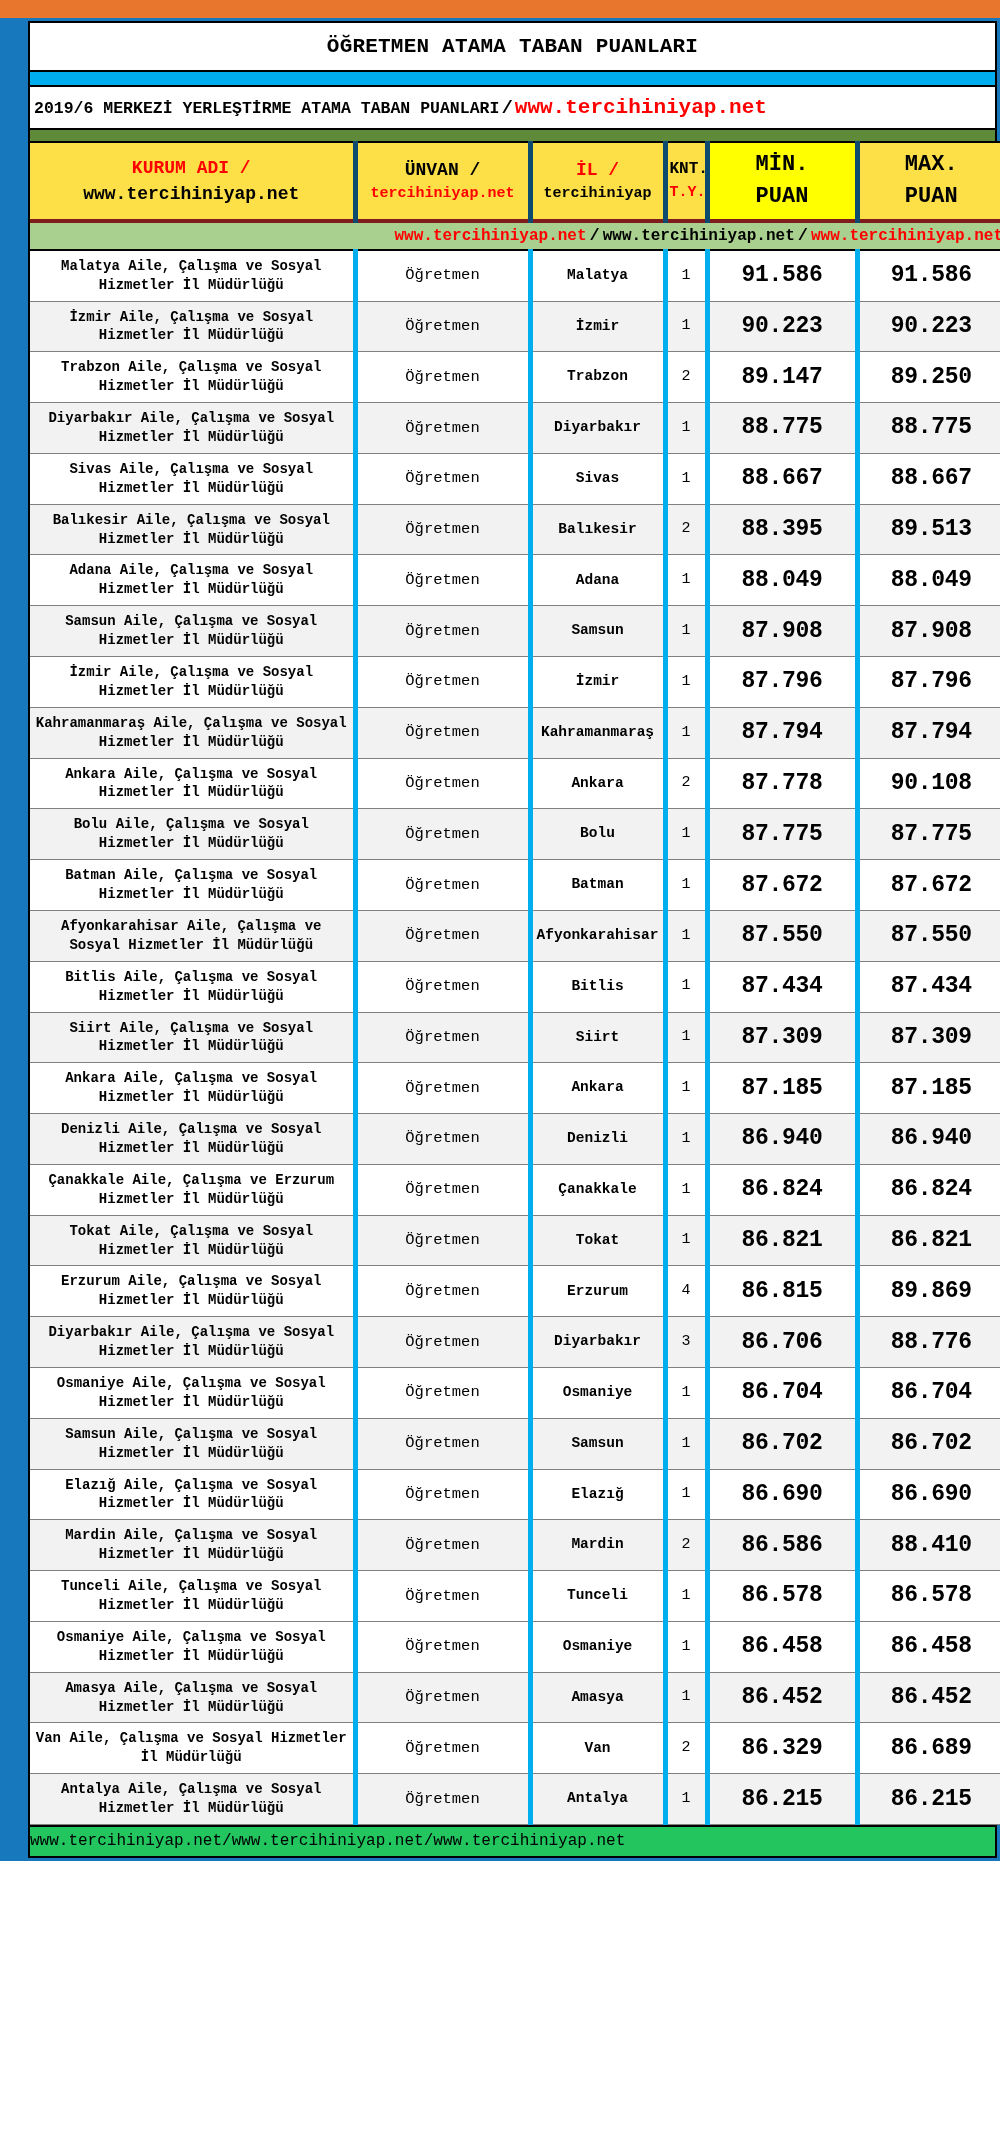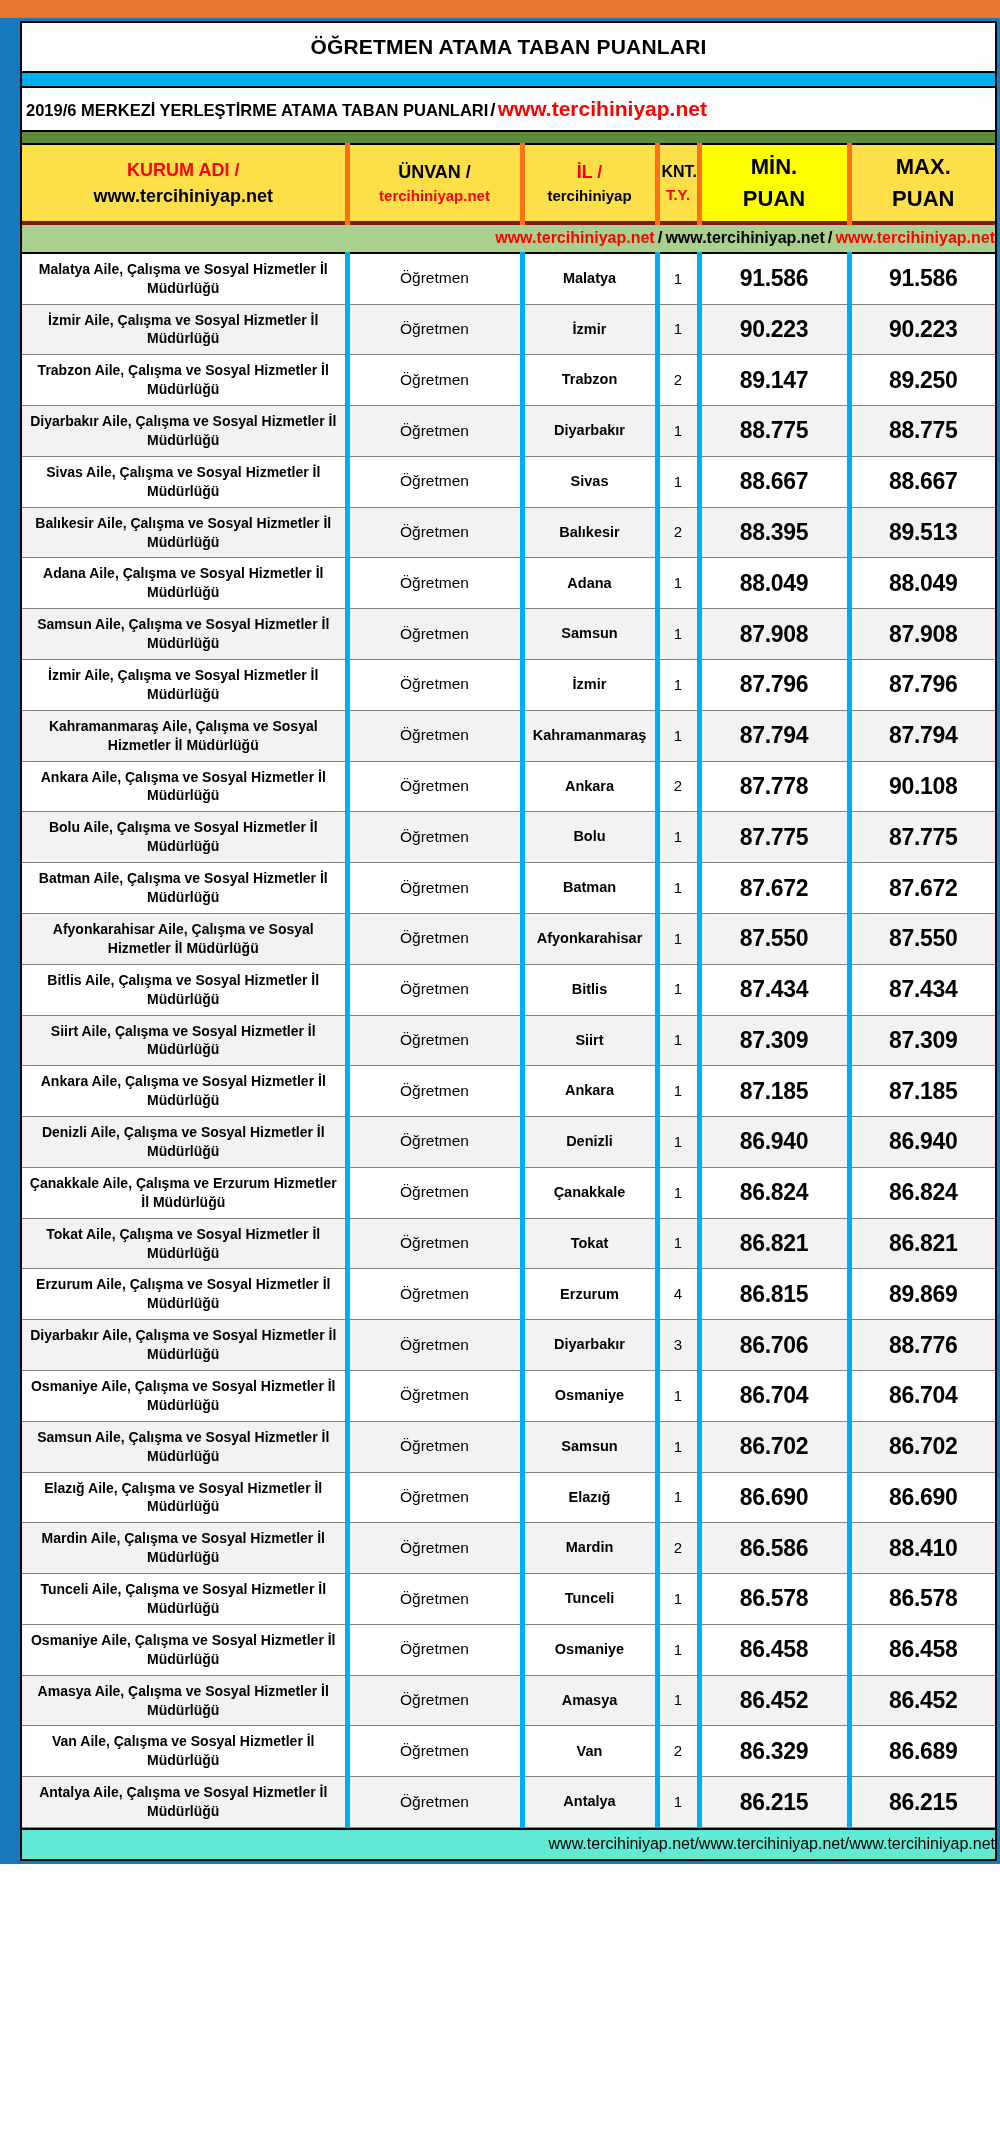--- a/index.html
+++ b/index.html
@@ -22,23 +22,24 @@
   }
   
   .top-strip {
     height: 18px;
     background: #E8762C;
     width: 100%;
   }
   
   .blue-frame {
     background: #1878BE;
-    padding: 3px 3px 3px 20px;
+    padding: 3px 3px 3px 28px;
     box-sizing: border-box;
     width: 100%;
+    font-family: Liberation Mono, monospace;
   }
   .inner {
     background: #ffffff;
     border: 2px solid #000000;
     box-sizing: border-box;
   }
   
   .title-bar {
     text-align: center;
     font-weight: bold;
@@ -94,21 +95,21 @@
   .hdr-row th {
     background: #fde047;
     border-top: 2px solid #000;
     border-bottom: 2px solid #000;
     padding: 6px 2px;
     text-align: center;
     vertical-align: middle;
     font-weight: bold;
     line-height: 1.45;
   }
-  .hdr-row th.sep-l { border-left: 5px solid #f97316; }
+  .hdr-row th.sep-l { border-left: 5px solid #0c4a6e; }
   .hdr-row th.yellow { background: #FFFF00; }
   .h-red   { color: #FF0000; font-size: 18px; }
   .h-black { color: #000000; font-size: 18px; }
   .h-red-s   { color: #FF0000; font-size: 15px; }
   .h-black-s { color: #000000; font-size: 15px; }
   .h-knt { font-size: 16px; color:#000; }
   .h-ty  { font-size: 15px; color:#FF0000; }
   .h-minmax { font-size: 22px; color:#000; }
 
   
@@ -136,22 +137,22 @@
   .data-row.even td { background: #F2F2F2; }
   .data-row td.sep-l { border-left: 5px solid #00AEEF; }
   .c-kurum { font-size: 14px; font-weight: bold; color:#000; }
   .c-unvan { font-size: 15.5px; color:#000; }
   .c-il    { font-size: 14.5px; font-weight: bold; color:#000; }
   .c-knt   { font-size: 15px; color:#000; }
   .c-puan  { font-size: 23px; font-weight: bold; color:#000; letter-spacing:-.3px; }
 
   
   .footer-band td {
-    background: #5eead4;
-    text-align: right;
+    background: #22c55e;
+    text-align: left;
     padding: 5px 0 6px 0;
     border-top: 2px solid #000;
     white-space: nowrap;
   }
 </style>
 </head>
 <body>
 
 <div id="page">
 

